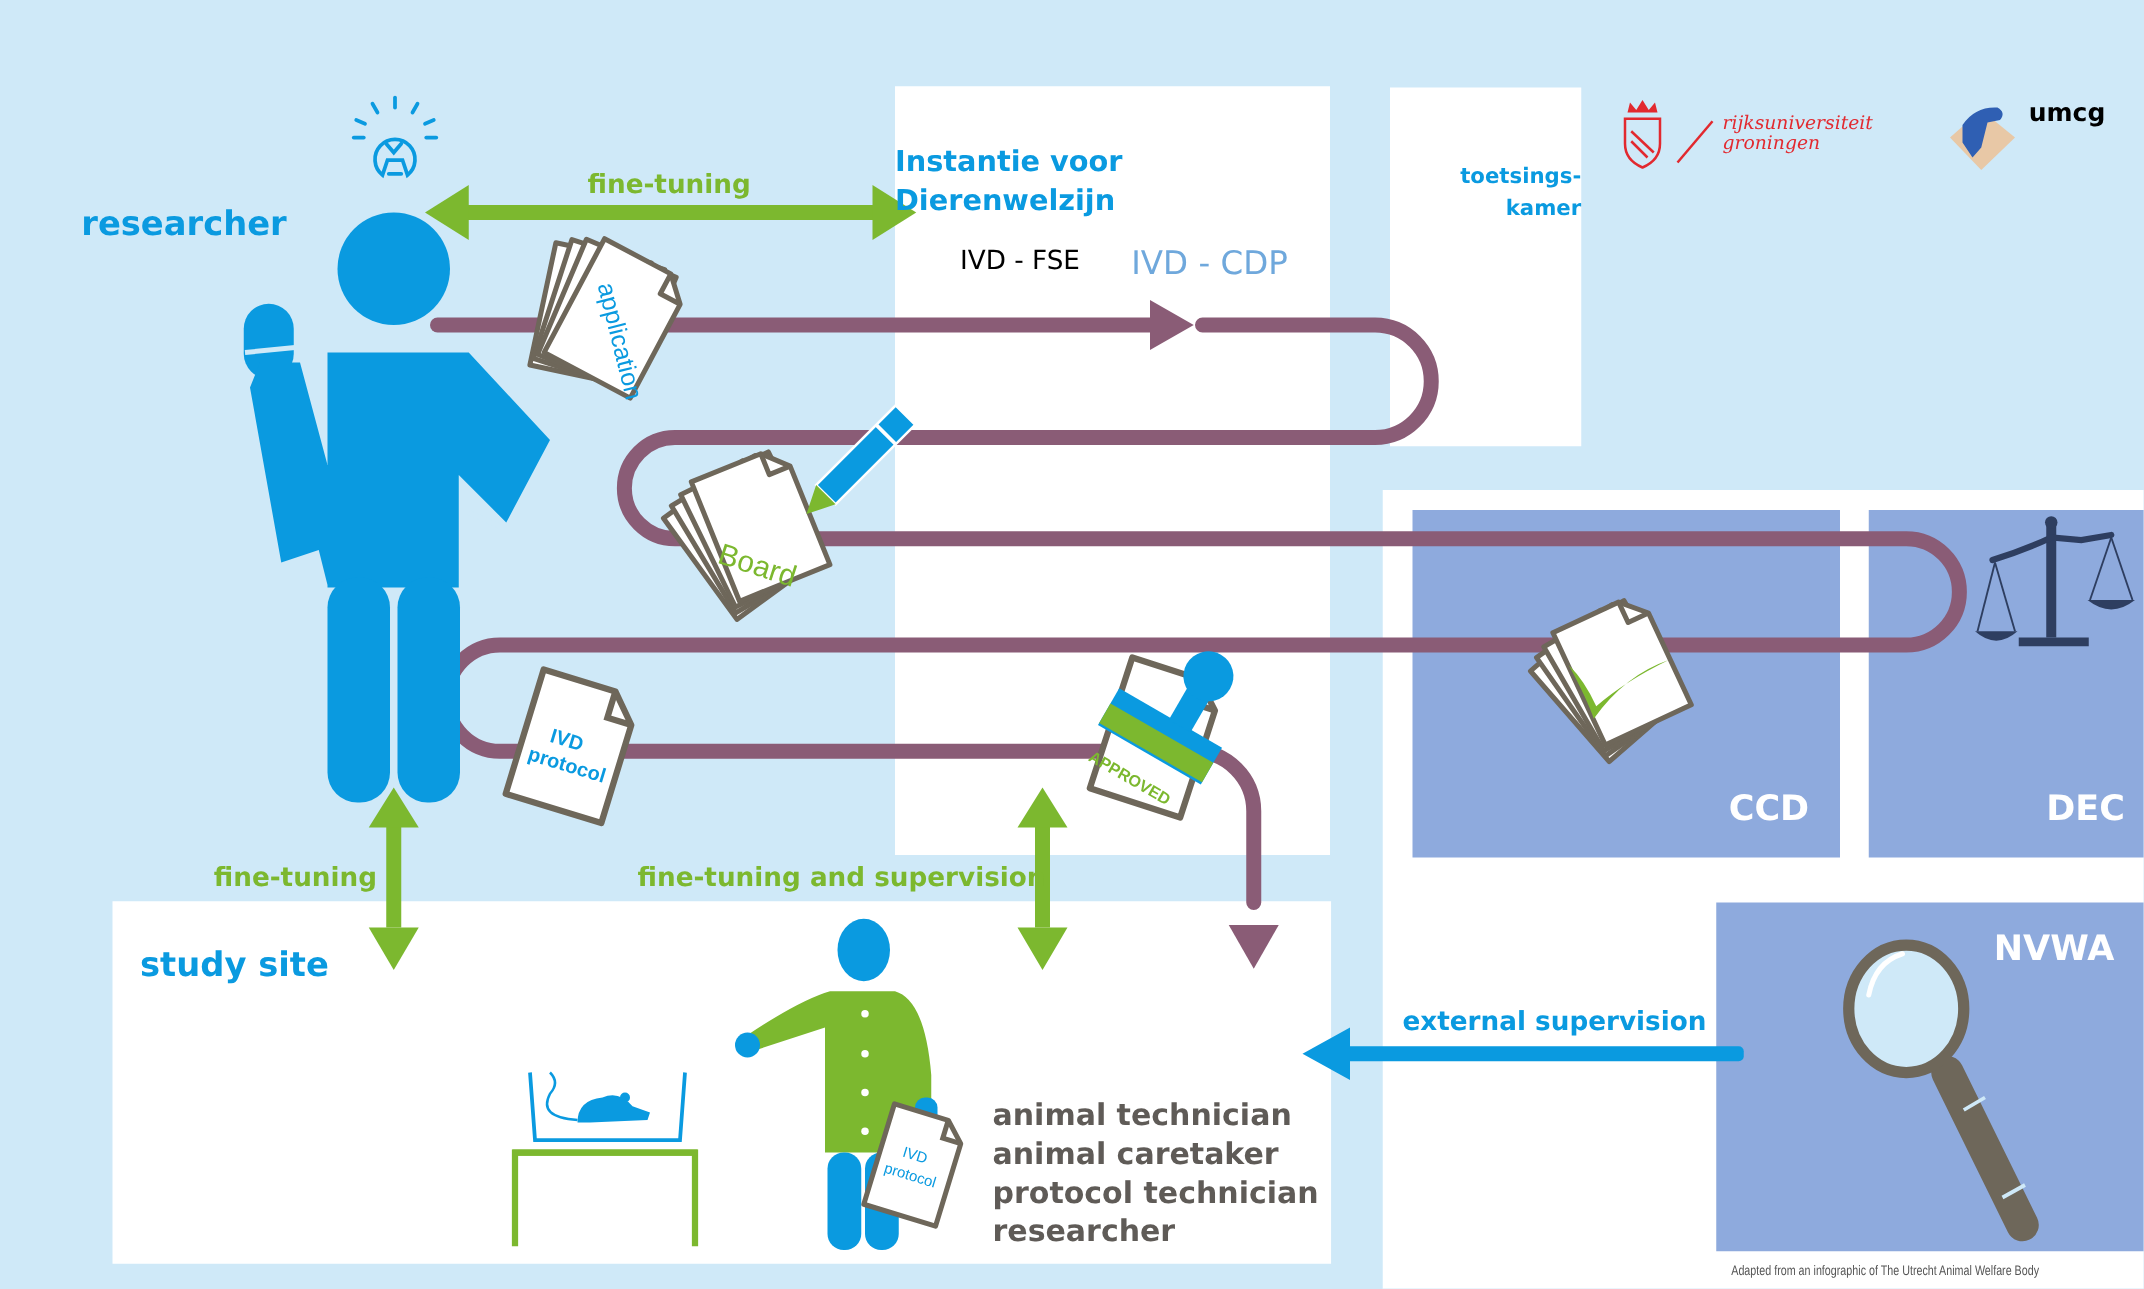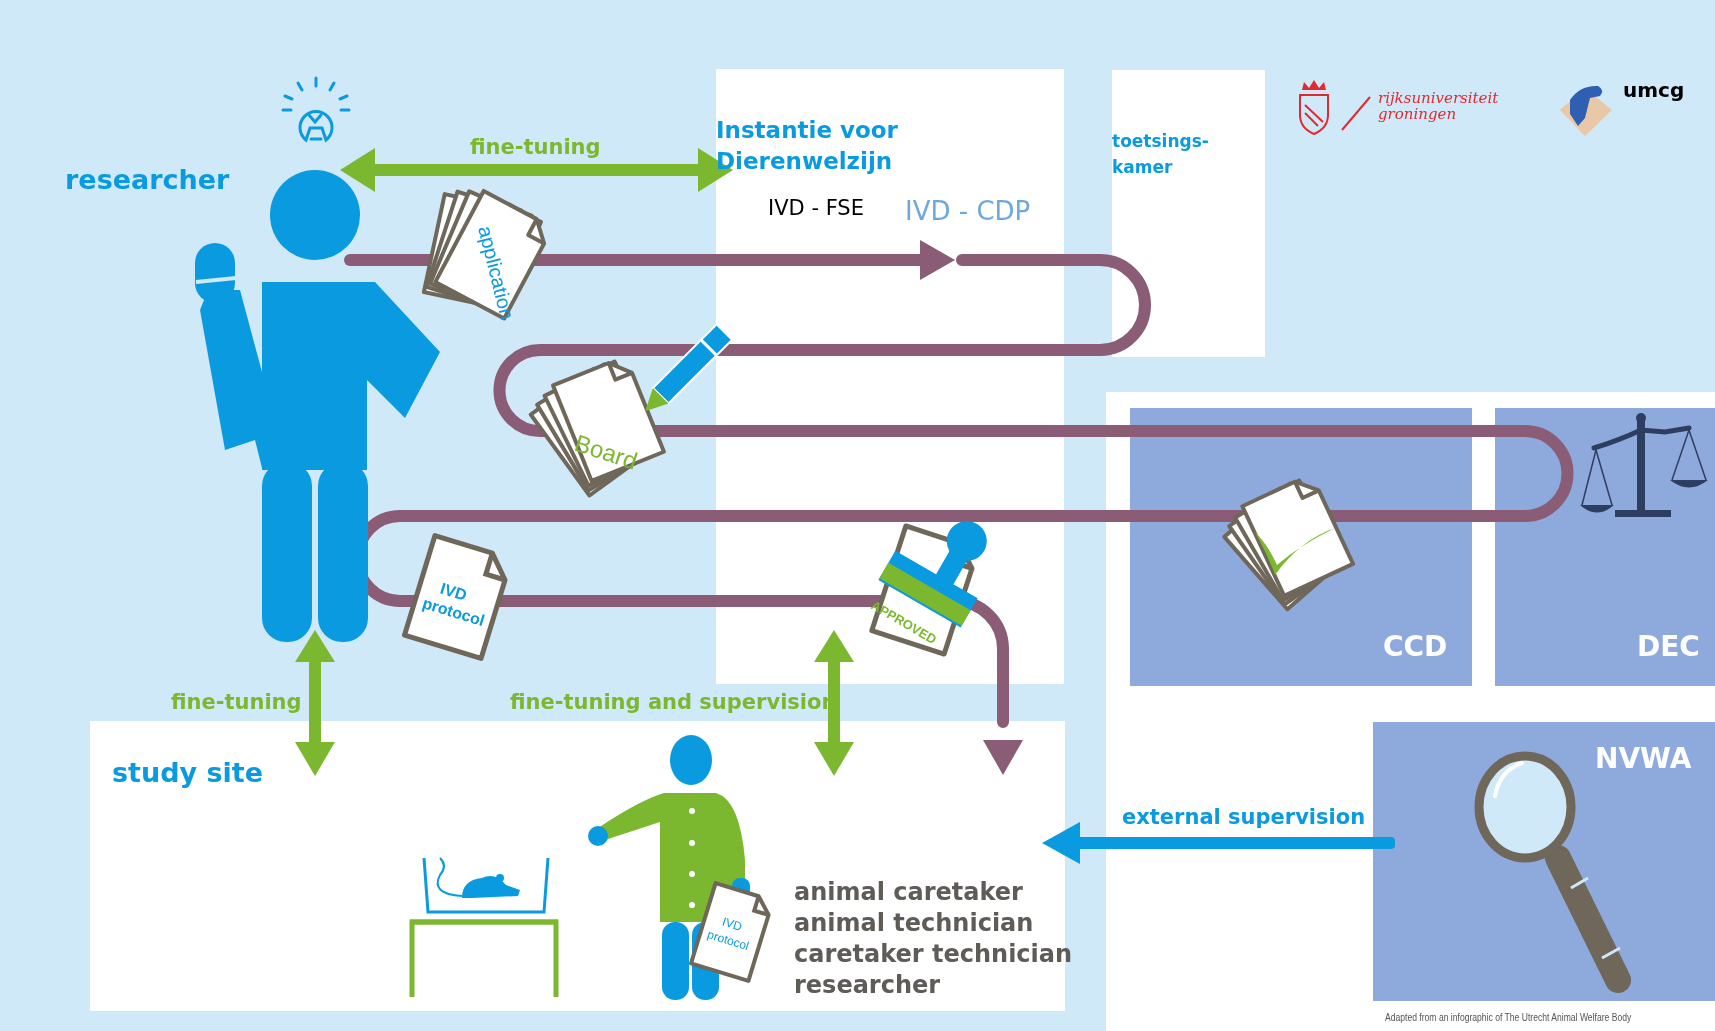--- a/index.html
+++ b/index.html
@@ -217,21 +217,21 @@
 <div class="lbl t-blue" style="left:65px;top:164px;font-size:27px;">researcher</div>
 <div class="lbl t-green" style="left:470px;top:135px;font-size:21px;">fine-tuning</div>
 
 <div class="lbl t-blue" style="left:716px;top:115px;width:348px;text-align:left;font-size:23px;line-height:31px;">
   <div>Instantie voor</div>
   <div>Dierenwelzijn</div>
 </div>
 <div class="lbl" style="left:768px;top:196px;font-size:21px;color:#000000;">IVD - FSE</div>
 <div class="lbl" style="left:905px;top:196px;font-size:26px;color:#6fa8dc;">IVD - CDP</div>
 
-<div class="lbl t-blue" style="left:1112px;top:128px;width:153px;text-align:left;font-size:17px;line-height:26px;">
+<div class="lbl t-blue" style="left:1112px;top:128px;width:153px;text-align:right;font-size:17px;line-height:26px;">
   <div>toetsings-</div>
   <div>kamer</div>
 </div>
 
 <div class="lbl" style="left:1378px;top:90px;color:#e2292f;font-family:'DejaVu Serif',serif;font-size:15px;line-height:16px;font-style:italic;">
   <div>rijksuniversiteit</div>
   <div>groningen</div>
 </div>
 <div class="lbl" style="left:1623px;top:78px;color:#000000;font-weight:bold;font-size:20px;">umcg</div>
 
@@ -239,19 +239,19 @@
 <div class="lbl t-white" style="left:1637px;top:630px;font-size:28px;">DEC</div>
 <div class="lbl t-white" style="left:1595px;top:742px;font-size:28px;">NVWA</div>
 
 <div class="lbl t-green" style="left:171px;top:690px;font-size:21px;">fine-tuning</div>
 <div class="lbl t-green" style="left:510px;top:690px;font-size:21px;text-align:right;">fine-tuning and supervision</div>
 <div class="lbl t-blue" style="left:1122px;top:805px;font-size:21px;">external supervision</div>
 
 <div class="lbl t-blue" style="left:112px;top:757px;font-size:27px;">study site</div>
 
 <div class="lbl t-grey" style="left:794px;top:877px;font-size:24px;line-height:31px;">
+  <div>animal technician</div>
   <div>animal caretaker</div>
-  <div>animal technician</div>
-  <div>caretaker technician</div>
+  <div>protocol technician</div>
   <div>researcher</div>
 </div>
 
 <div class="lbl" style="left:1385px;top:1011px;font-size:11px;color:#555;font-family:'Liberation Sans',sans-serif;transform:scaleX(0.78);transform-origin:left top;">Adapted from an infographic of The Utrecht Animal Welfare Body</div>
 
 </body></html>

